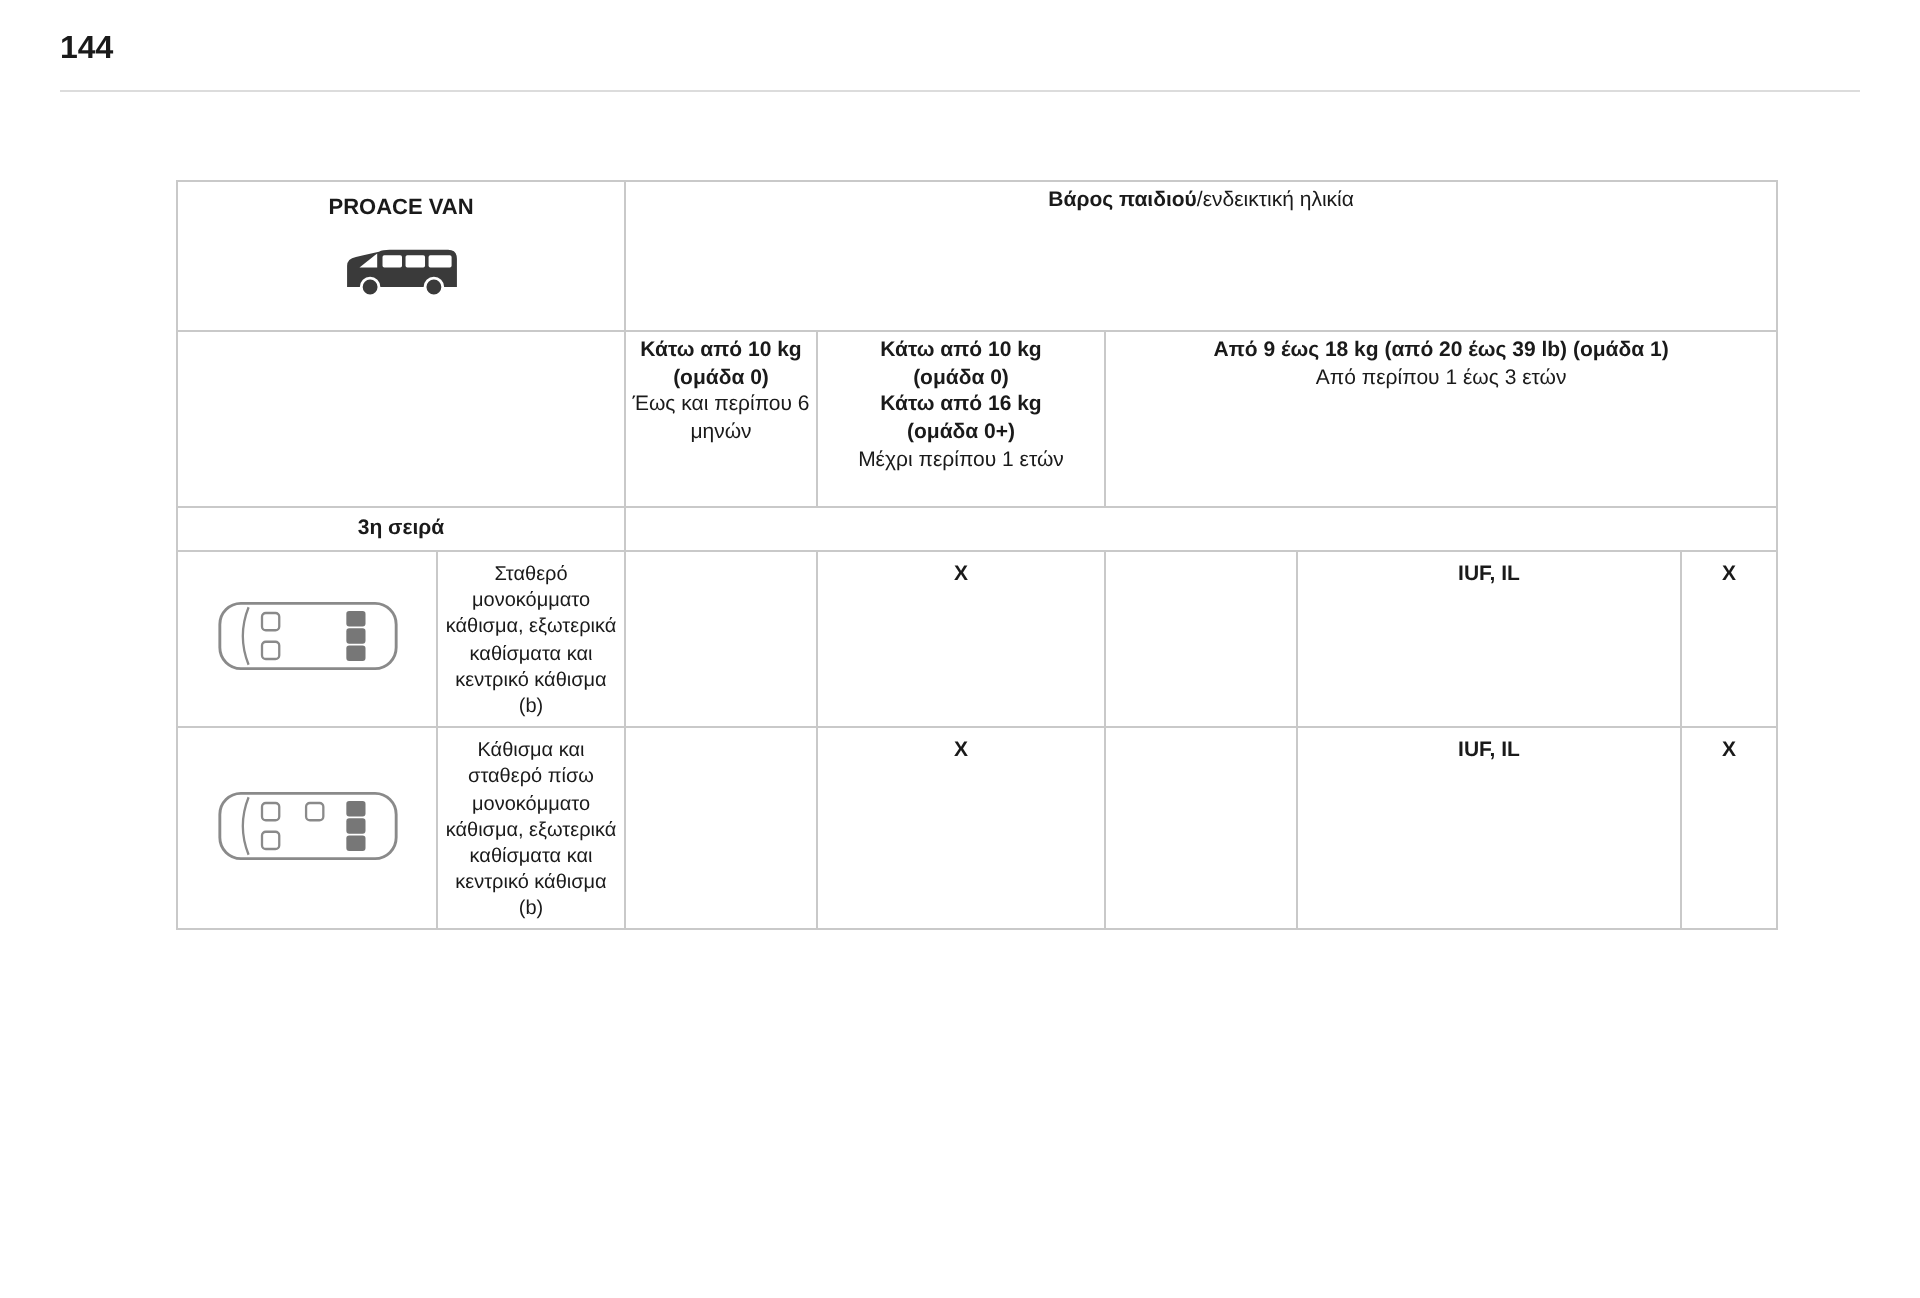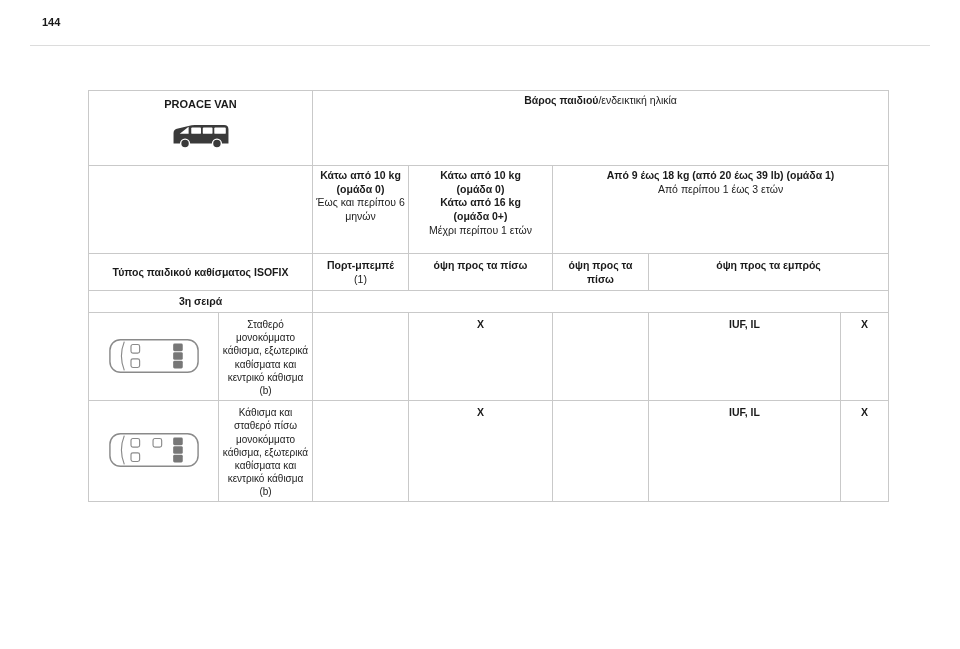--- a/index.html
+++ b/index.html
@@ -12,22 +12,22 @@
   .page {
     position: relative;
     width: 960px;
     height: 649px;
     background: #ffffff;
     overflow: hidden;
   }
   .page-number {
     position: absolute;
     top: 16px;
-    left: 42px;
-    font-size: 11px;
+    left: 30px;
+    font-size: 16px;
     font-weight: bold;
   }
   .header-rule {
     position: absolute;
     top: 45px;
     left: 30px;
     width: 900px;
     border-top: 1px solid #dcdcdc;
   }
   table.manual-table {
@@ -128,32 +128,20 @@
         <div class="b">Κάτω από 16 kg</div>
         <div class="b">(ομάδα 0+)</div>
         <div>Μέχρι περίπου 1 ετών</div>
       </td>
       <td colspan="7">
         <div class="b">Από 9 έως 18 kg (από 20 έως 39 lb) (ομάδα 1)</div>
         <div>Από περίπου 1 έως 3 ετών</div>
       </td>
     </tr>
 
-    <tr class="r3">
-      <td colspan="2" class="label-cell">Τύπος παιδικού καθίσματος ISOFIX</td>
-      <td colspan="2">
-        <div class="b">Πορτ-μπεμπέ</div>
-        <div>(1)</div>
-      </td>
-      <td colspan="3" class="b">όψη προς τα πίσω</td>
-      <td colspan="2">
-        <div class="b narrow-wrap">όψη προς τα πίσω</div>
-      </td>
-      <td colspan="5" class="b">όψη προς τα εμπρός</td>
-    </tr>
 
 
     <tr class="r5">
       <td colspan="2" class="label-cell">3η σειρά</td>
       <td colspan="12"></td>
     </tr>
 
     <tr class="r6">
       <td class="icon-cell">
         <svg width="92" height="40" viewBox="0 0 96 40">

